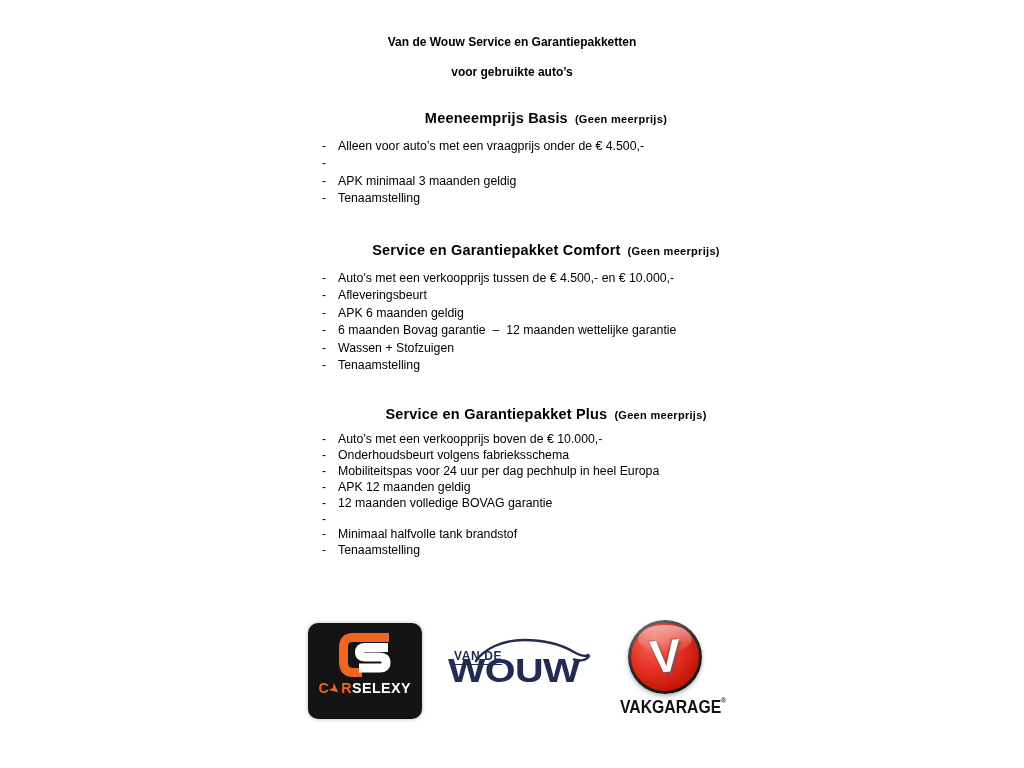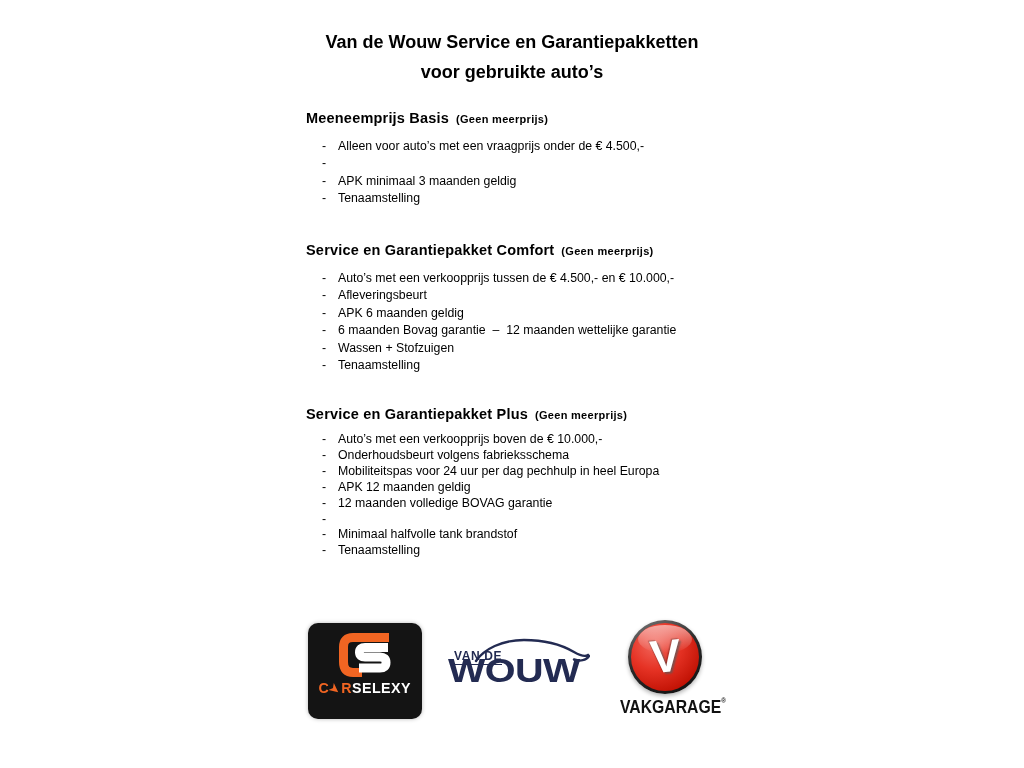--- a/index.html
+++ b/index.html
@@ -3,29 +3,29 @@
 <meta charset="utf-8">
 <style>
   html,body { margin:0; padding:0; background:#fff; }
   .page {
     position:relative; width:1024px; height:768px; background:#ffffff;
     font-family:"Liberation Sans", sans-serif; color:#000; overflow:hidden;
   }
 
   
   .title { position:absolute; top:27px; left:0; width:1024px; text-align:center;
-           font-weight:bold; font-size:18px; }
+           font-weight:bold; font-size:12px; }
   .title .t-line { line-height:30px; }
 
   
   .pkg { position:absolute; left:306px; width:480px; }
   .pkg-0 { top:110px; }
   .pkg-1 { top:242px; }
   .pkg-2 { top:406px; }
-  .pkg h2 { margin:0; font-size:14.5px; font-weight:bold; letter-spacing:0.2px; line-height:16px; }
+  .pkg h2 { margin:0; font-size:14.5px; font-weight:bold; letter-spacing:0.2px; line-height:16px;text-align:center; }
   .h-note { font-size:11px; font-weight:bold; margin-left:7px; letter-spacing:0.3px; }
   .items { margin-top:11px; padding-left:16px; }
   .pkg-2 .items { margin-top:9px; }
   .item { display:flex; font-size:12.3px; line-height:17.4px; }
   .pkg-2 .item { line-height:15.9px; }
   .item .dash { width:16px; flex:0 0 16px; }
   .item .item-text { white-space:pre-wrap; }
 
   
   

